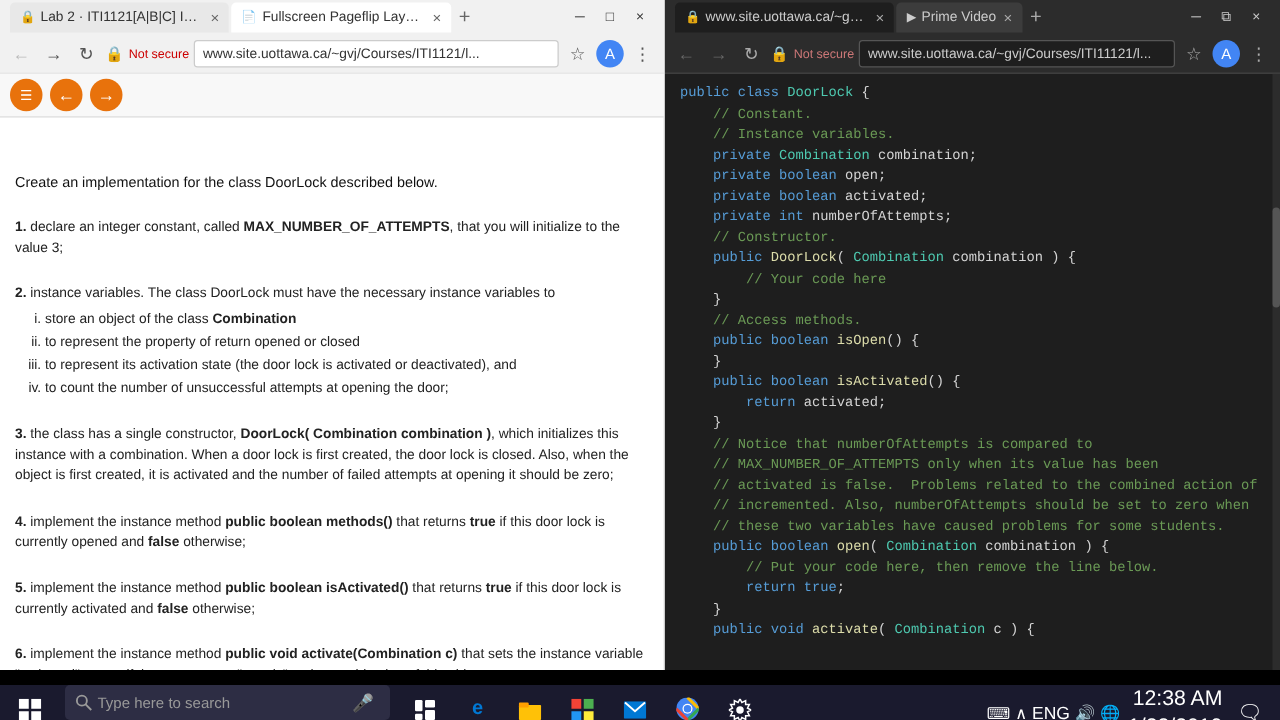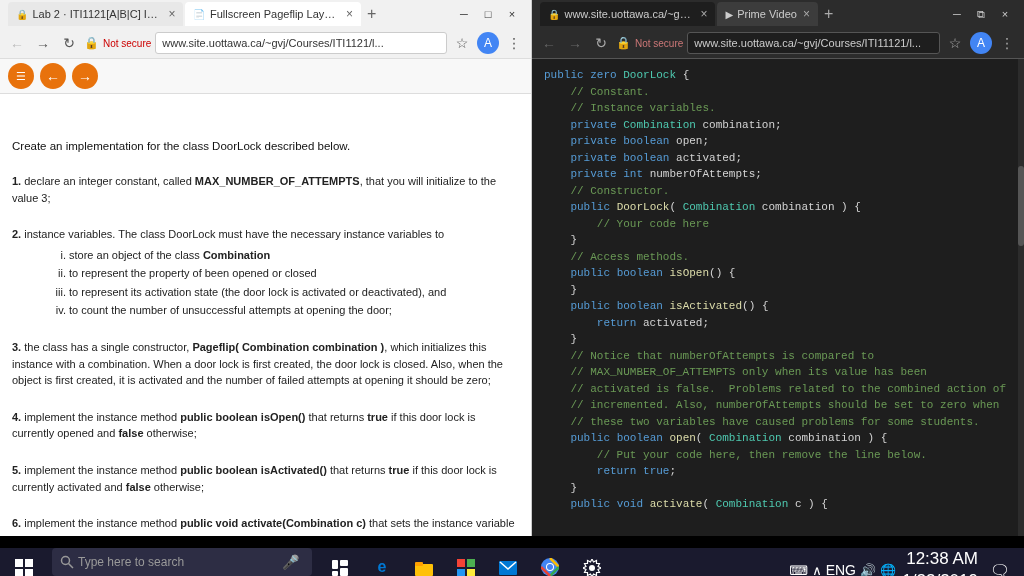--- a/index.html
+++ b/index.html
@@ -228,21 +228,21 @@
       color: white;
     }
     .tb-orange { background: #e8720c; }
     .tb-orange2 { background: #e8720c; }
     .tb-menu { background: #e8720c; font-size: 11px; }
     .instruction-text { font-size: 11.5px; line-height: 1.55; color: #111; margin-top: 36px; }
     .bold { font-weight: bold; }
     .instruction-list { padding-left: 16px; }
     .instruction-list li { margin-bottom: 3px; font-size: 11px; }
     .sub-list { padding-left: 16px; list-style: lower-alpha; }
-    .sub-list li { margin-bottom: 2px; margin-left: 33px; }
+    .sub-list li { margin-bottom: 2px; }
 
     
     .browser-right .browser-chrome { background: #2c2c2c; border-bottom: 1px solid #555; }
     .browser-right .tab { background: #3c3c3c; color: #ccc; }
     .browser-right .tab.active { background: #1e1e1e; color: #ccc; }
     .browser-right .address-bar { background: #2c2c2c; }
     .browser-right .address-input { background: #1e1e1e; border-color: #555; color: #ccc; }
     .browser-right .nav-btn { color: #aaa; }
     .browser-right .win-btn { color: #ccc; }
 
@@ -334,34 +334,34 @@
         <li>
           <span class="bold">1. </span>
           <span>declare an integer constant, called <span class="bold">MAX_NUMBER_OF_ATTEMPTS</span>, that you will initialize to the value 3;</span>
         </li>
         <br>
         <li>
           <span class="bold">2. </span>
           <span>instance variables. The class DoorLock must have the necessary instance variables to</span>
           <ol class="sub-list" style="list-style:lower-roman;padding-left:24px;margin-top:4px;">
             <li>store an object of the class <span class="bold">Combination</span></li>
-            <li>to represent the property of been opened or closed</li>
+            <li>to represent the property of return opened or closed</li>
             <li>to represent its activation state (the door lock is activated or deactivated), and</li>
             <li>to count the number of unsuccessful attempts at opening the door;</li>
           </ol>
         </li>
         <br>
         <li>
           <span class="bold">3. </span>
-          <span>the class has a single constructor, <span class="bold">Pageflip( Combination combination )</span>, which initializes this instance with a combination. When a door lock is first created, the door lock is closed. Also, when the object is first created, it is activated and the number of failed attempts at opening it should be zero;</span>
+          <span>the class has a single constructor, <span class="bold">DoorLock( Combination combination )</span>, which initializes this instance with a combination. When a door lock is first created, the door lock is closed. Also, when the object is first created, it is activated and the number of failed attempts at opening it should be zero;</span>
         </li>
         <br>
         <li>
           <span class="bold">4. </span>
-          <span>implement the instance method <span class="bold">public boolean isOpen()</span> that returns <span class="bold">true</span> if this door lock is currently opened and <span class="bold">false</span> otherwise;</span>
+          <span>implement the instance method <span class="bold">public boolean methods()</span> that returns <span class="bold">true</span> if this door lock is currently opened and <span class="bold">false</span> otherwise;</span>
         </li>
         <br>
         <li>
           <span class="bold">5. </span>
           <span>implement the instance method <span class="bold">public boolean isActivated()</span> that returns <span class="bold">true</span> if this door lock is currently activated and <span class="bold">false</span> otherwise;</span>
         </li>
         <br>
         <li>
           <span class="bold">6. </span>
           <span>implement the instance method <span class="bold">public void activate(Combination c)</span> that sets the instance variable "activated" to true if the parameter c "equals" to the combination of this object;</span>
@@ -403,21 +403,21 @@
         <span class="addr-icon">🔒</span>
         <span style="font-size:10px;color:#c77;">Not secure</span>
         <input class="address-input" readonly="" value="www.site.uottawa.ca/~gvj/Courses/ITI11121/l..." style="">
         <div class="nav-btn" style="color:#aaa;">☆</div>
         <div class="nav-btn" style="background:#4285f4;border-radius:50%;color:white;font-size:12px;">A</div>
         <div class="nav-btn" style="color:#aaa;">⋮</div>
       </div>
     </div>
 
     <div class="code-content">
-      <div class="code-line"><span class="kw">public</span> <span class="kw">zero</span> <span class="type">DoorLock</span> {</div>
+      <div class="code-line"><span class="kw">public</span> <span class="kw">class</span> <span class="type">DoorLock</span> {</div>
       <div class="code-line"></div>
       <div class="code-line"><span class="cm">    // Constant.</span></div>
       <div class="code-line"></div>
       <div class="code-line"><span class="cm">    // Instance variables.</span></div>
       <div class="code-line">    <span class="kw">private</span> <span class="type">Combination</span> combination;</div>
       <div class="code-line">    <span class="kw">private</span> <span class="kw">boolean</span> open;</div>
       <div class="code-line">    <span class="kw">private</span> <span class="kw">boolean</span> activated;</div>
       <div class="code-line">    <span class="kw">private</span> <span class="kw">int</span> numberOfAttempts;</div>
       <div class="code-line"></div>
       <div class="code-line"><span class="cm">    // Constructor.</span></div>

